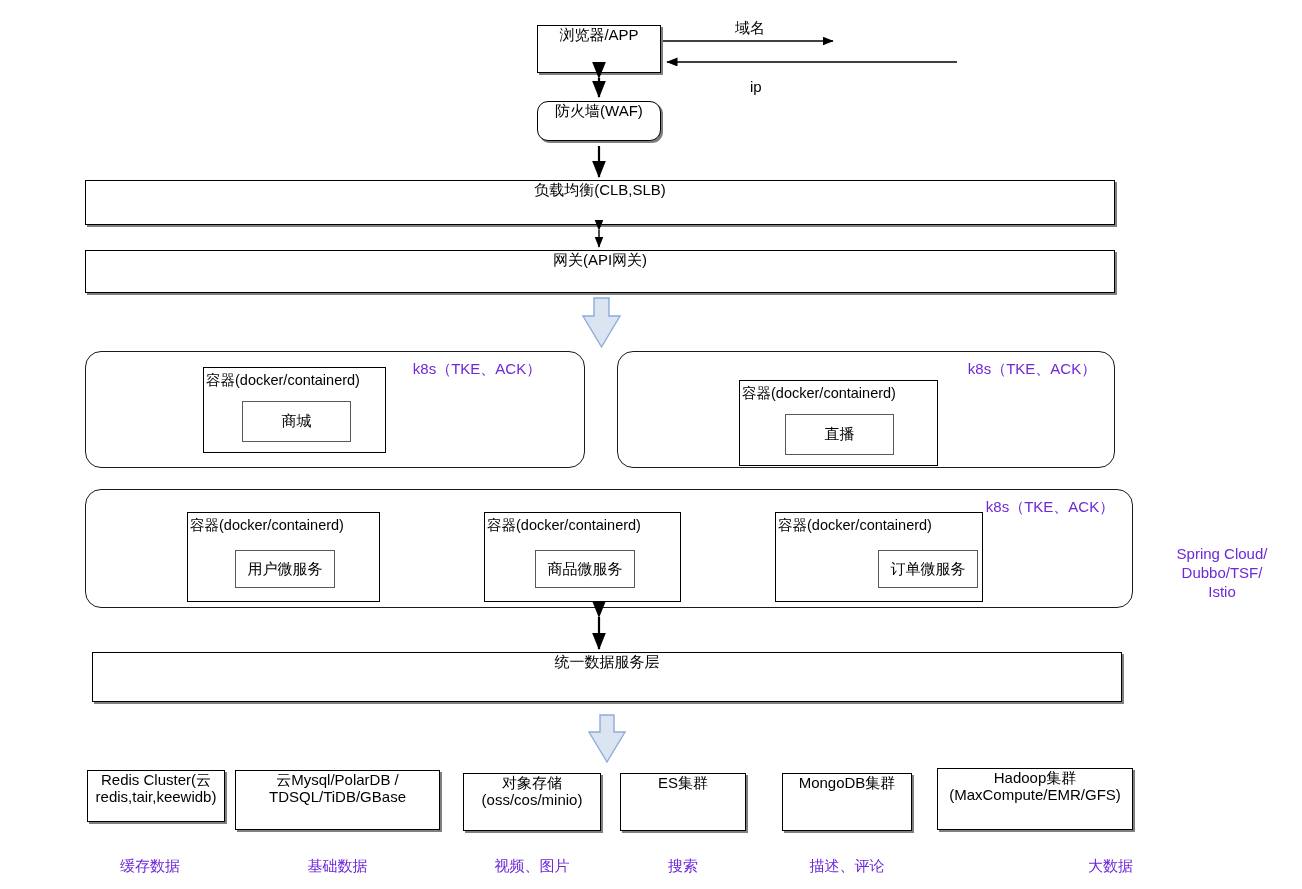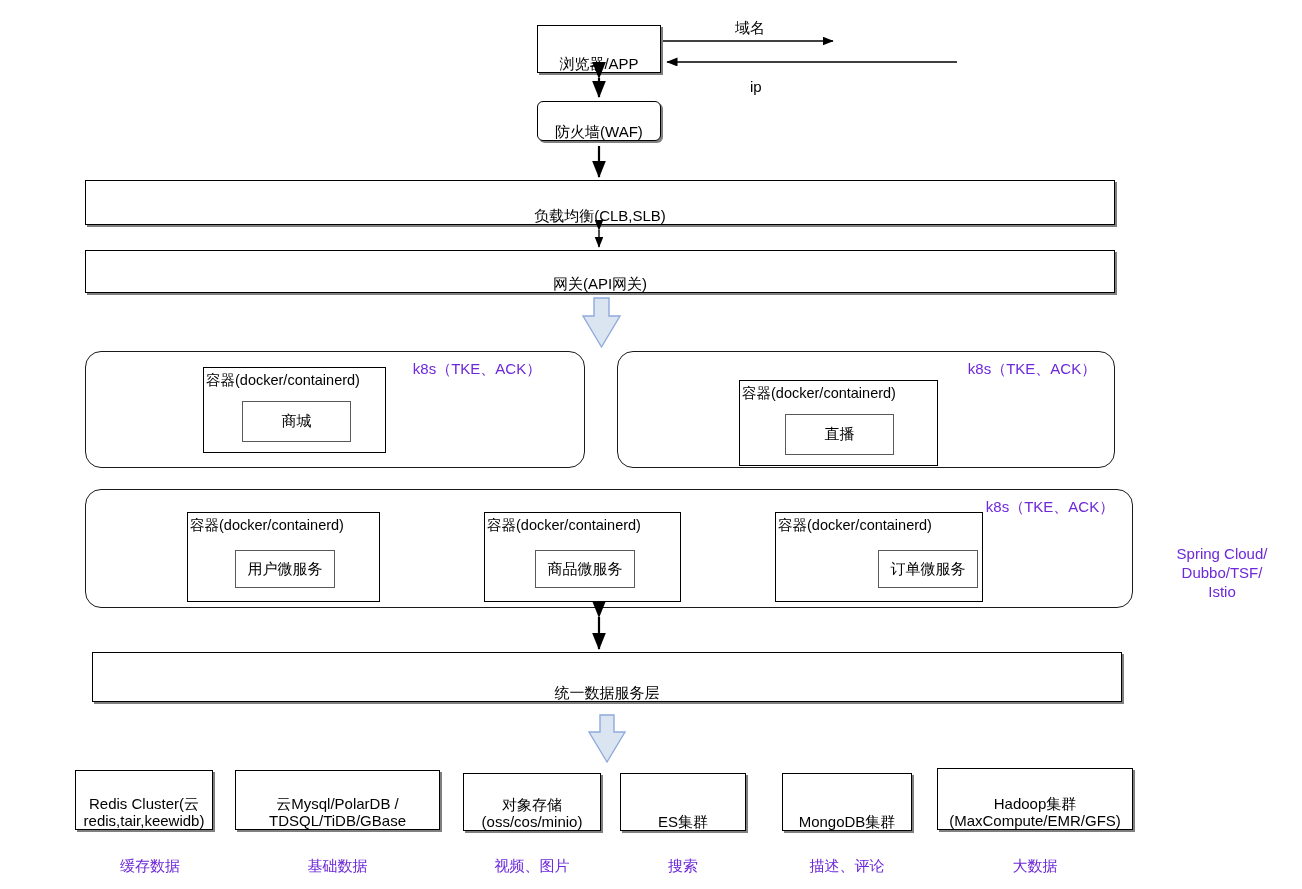--- a/index.html
+++ b/index.html
@@ -19,21 +19,21 @@
     overflow: hidden;
   }
 
   
   .node {
     position: absolute;
     box-sizing: border-box;
     background: #ffffff;
     border: 1px solid #000000;
     display: flex;
-    align-items: flex-end;
+    align-items: flex-start;
     justify-content: center;
     text-align: center;
     line-height: 1.15;
     color: #000000;
     font-size: 15px;
     white-space: pre-line;
   }
   
   .shadow {
     box-shadow: 2px 2px 0 0 #7f7f7f;
@@ -119,21 +119,21 @@
 </head>
 <body>
 
 <div id="canvas">
 
   <div class="node shadow" style="left:537px; top:25px; width:124px; height:48px;">
     <span>浏览器/APP</span>
   </div>
 
 
-  <div class="node rounded shadow" style="left:537px; top:101px; width:124px; height:40px;border-radius:6px;">
+  <div class="node rounded shadow" style="left:537px; top:101px; width:124px; height:40px;">
     <span>防火墙(WAF)</span>
   </div>
 
   <div class="edge-label" style="left:735px; top:19px;">域名</div>
   <div class="edge-label" style="left:750px; top:78px;">ip</div>
 
   <div class="node shadow" style="left:85px; top:250px; width:1030px; height:43px;">
     <span>网关(API网关)</span>
   </div>
 
@@ -183,21 +183,21 @@
     <div class="ctitle">容器(docker/containerd)</div>
     <div class="svc-box" style="left:54px; top:37px; width:100px; height:38px;margin-left:48px;">
       <span>订单微服务</span>
     </div>
   </div>
 
   <div class="node shadow" style="left:92px; top:652px; width:1030px; height:50px;">
     <span>统一数据服务层</span>
   </div>
 
-  <div class="node shadow" style="left:75px; top:770px; width:138px; height:60px; font-size:15px;">
+  <div class="node shadow" style="left:87px; top:770px; width:138px; height:52px; font-size:15px;">
     <span>Redis Cluster(云
 redis,tair,keewidb)</span>
   </div>
   <div class="plain-label" style="left:81px; top:857px; width:138px;">缓存数据</div>
 
   <div class="node shadow" style="left:235px; top:770px; width:205px; height:60px;">
     <span>云Mysql/PolarDB /
 TDSQL/TiDB/GBase</span>
   </div>
   <div class="plain-label" style="left:235px; top:857px; width:205px;">基础数据</div>
@@ -215,21 +215,21 @@
 
   <div class="node shadow" style="left:782px; top:773px; width:130px; height:58px;">
     <span>MongoDB集群</span>
   </div>
   <div class="plain-label" style="left:782px; top:857px; width:130px;">描述、评论</div>
 
   <div class="node shadow" style="left:937px; top:768px; width:196px; height:62px;">
     <span>Hadoop集群
 (MaxCompute/EMR/GFS)</span>
   </div>
-  <div class="plain-label" style="left:937px; top:857px; width:196px;">大数据</div>
+  <div class="plain-label" style="left:937px; top:857px; width:196px;text-align:right;">大数据</div>
 
   <svg class="overlay">
     <defs>
       <marker id="ah" markerWidth="9" markerHeight="9" refX="7.5" refY="3.2" orient="auto" markerUnits="strokeWidth">
         <path d="M0,0 L8,3.2 L0,6.4 z" fill="#000000"></path>
       </marker>
       <marker id="ah2" markerWidth="9" markerHeight="9" refX="7.5" refY="3.2" orient="auto" markerUnits="strokeWidth">
         <path d="M0,0 L8,3.2 L0,6.4 z" fill="#000000"></path>
       </marker>
     </defs>

